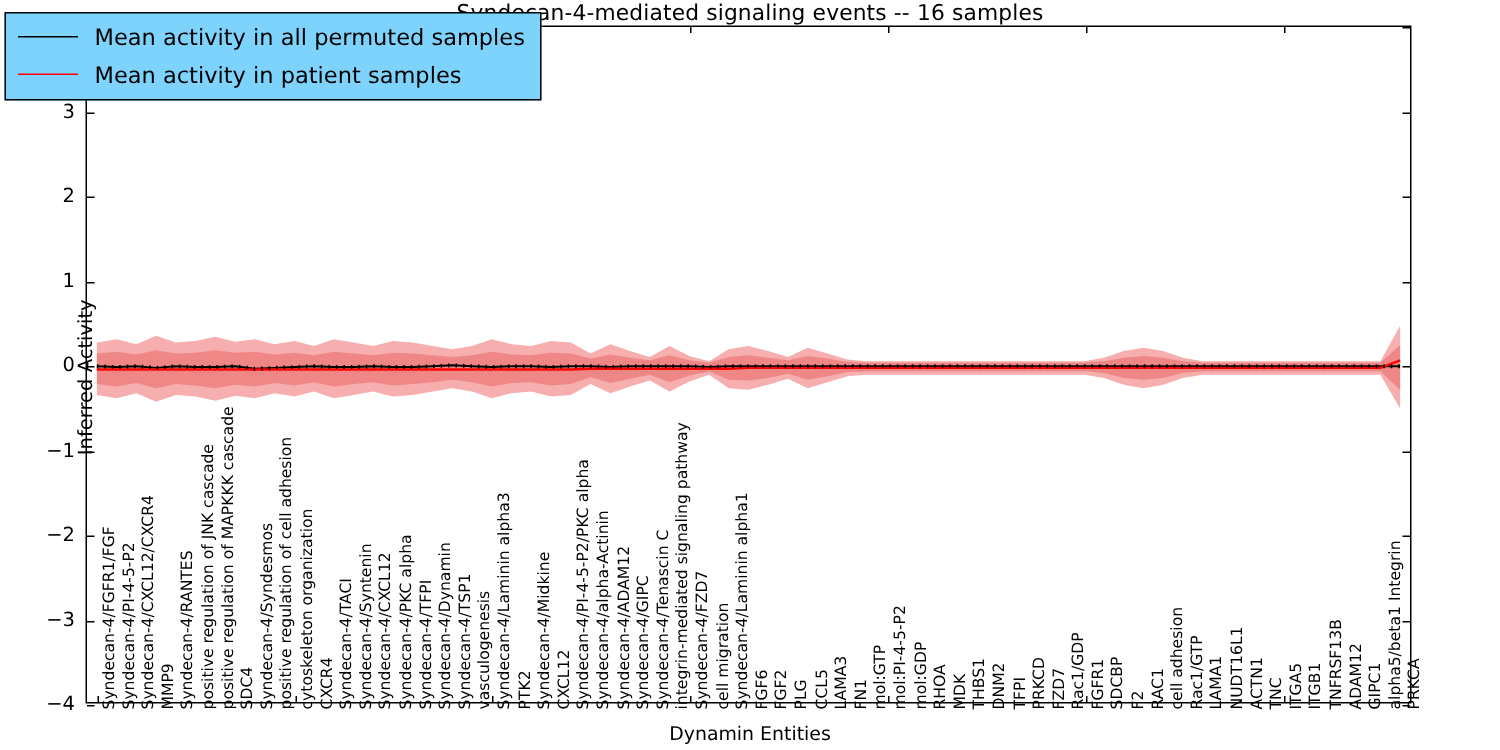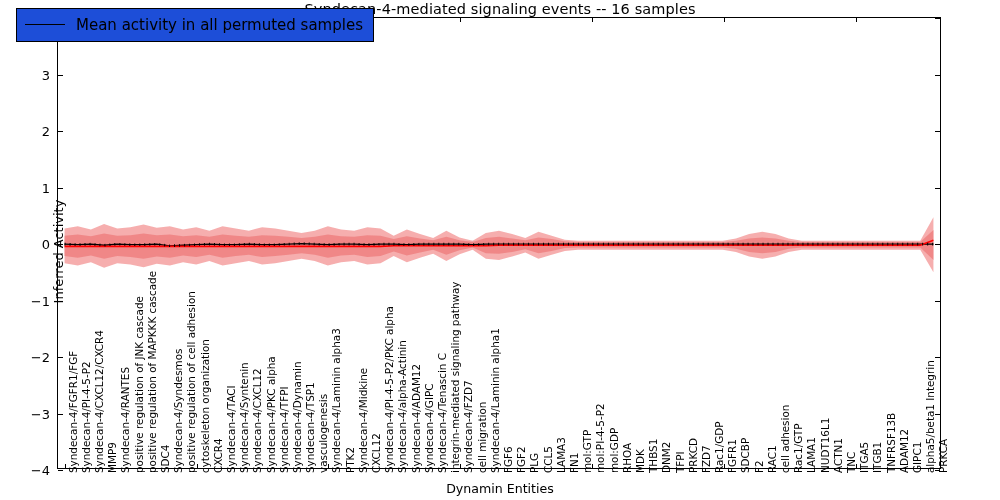--- a/index.html
+++ b/index.html
@@ -26,22 +26,22 @@
   .xtick-in{position:absolute;bottom:0;height:4px;width:0;border-left:1.2px solid #000;}
   .xtick-top{position:absolute;top:0;height:4px;width:0;border-left:1.2px solid #000;}
 
   .xlabel{position:absolute;font-size:10.4px;color:#000;white-space:nowrap;
           transform-origin:0 0;transform:rotate(-90deg);line-height:10.4px;}
 
   .xtitle{position:absolute;left:0;top:481px;width:1000px;text-align:center;
           font-size:12.6px;color:#000;}
 
   
-  .legend{position:absolute;left:16px;top:8px;
-          border:1.2px solid #000;background:#1d4ed8;padding:5px 10px 6px 8px;
+  .legend{position:absolute;left:3px;top:8px;
+          border:1.2px solid #000;background:#7dd3fc;padding:5px 10px 6px 8px;
           display:flex;flex-direction:column;gap:4px;z-index:30;}
   .legrow{display:flex;align-items:center;gap:11px;height:21px;}
   .legline{display:block;width:40px;height:0;border-top:1.4px solid #000;}
   .legline.red{border-top-color:#ff0000;}
   .legtxt{font-size:15px;color:#000;white-space:nowrap;}
 
   
   svg.data{position:absolute;left:0;top:0;width:100%;height:100%;display:block;}
 </style>
 </head>
@@ -180,15 +180,19 @@
       <div class="xlabel" style="left: 938.403px; top: 473px;">PRKCA</div>
     </div>
 
   <div class="xtitle">Dynamin Entities</div>
 
   <div class="legend">
     <div class="legrow">
       <span class="legline"></span>
       <span class="legtxt">Mean activity in all permuted samples</span>
     </div>
+    <div class="legrow">
+      <span class="legline red"></span>
+      <span class="legtxt">Mean activity in patient samples</span>
+    </div>
   </div>
 
 </div>
 
 </body></html>

